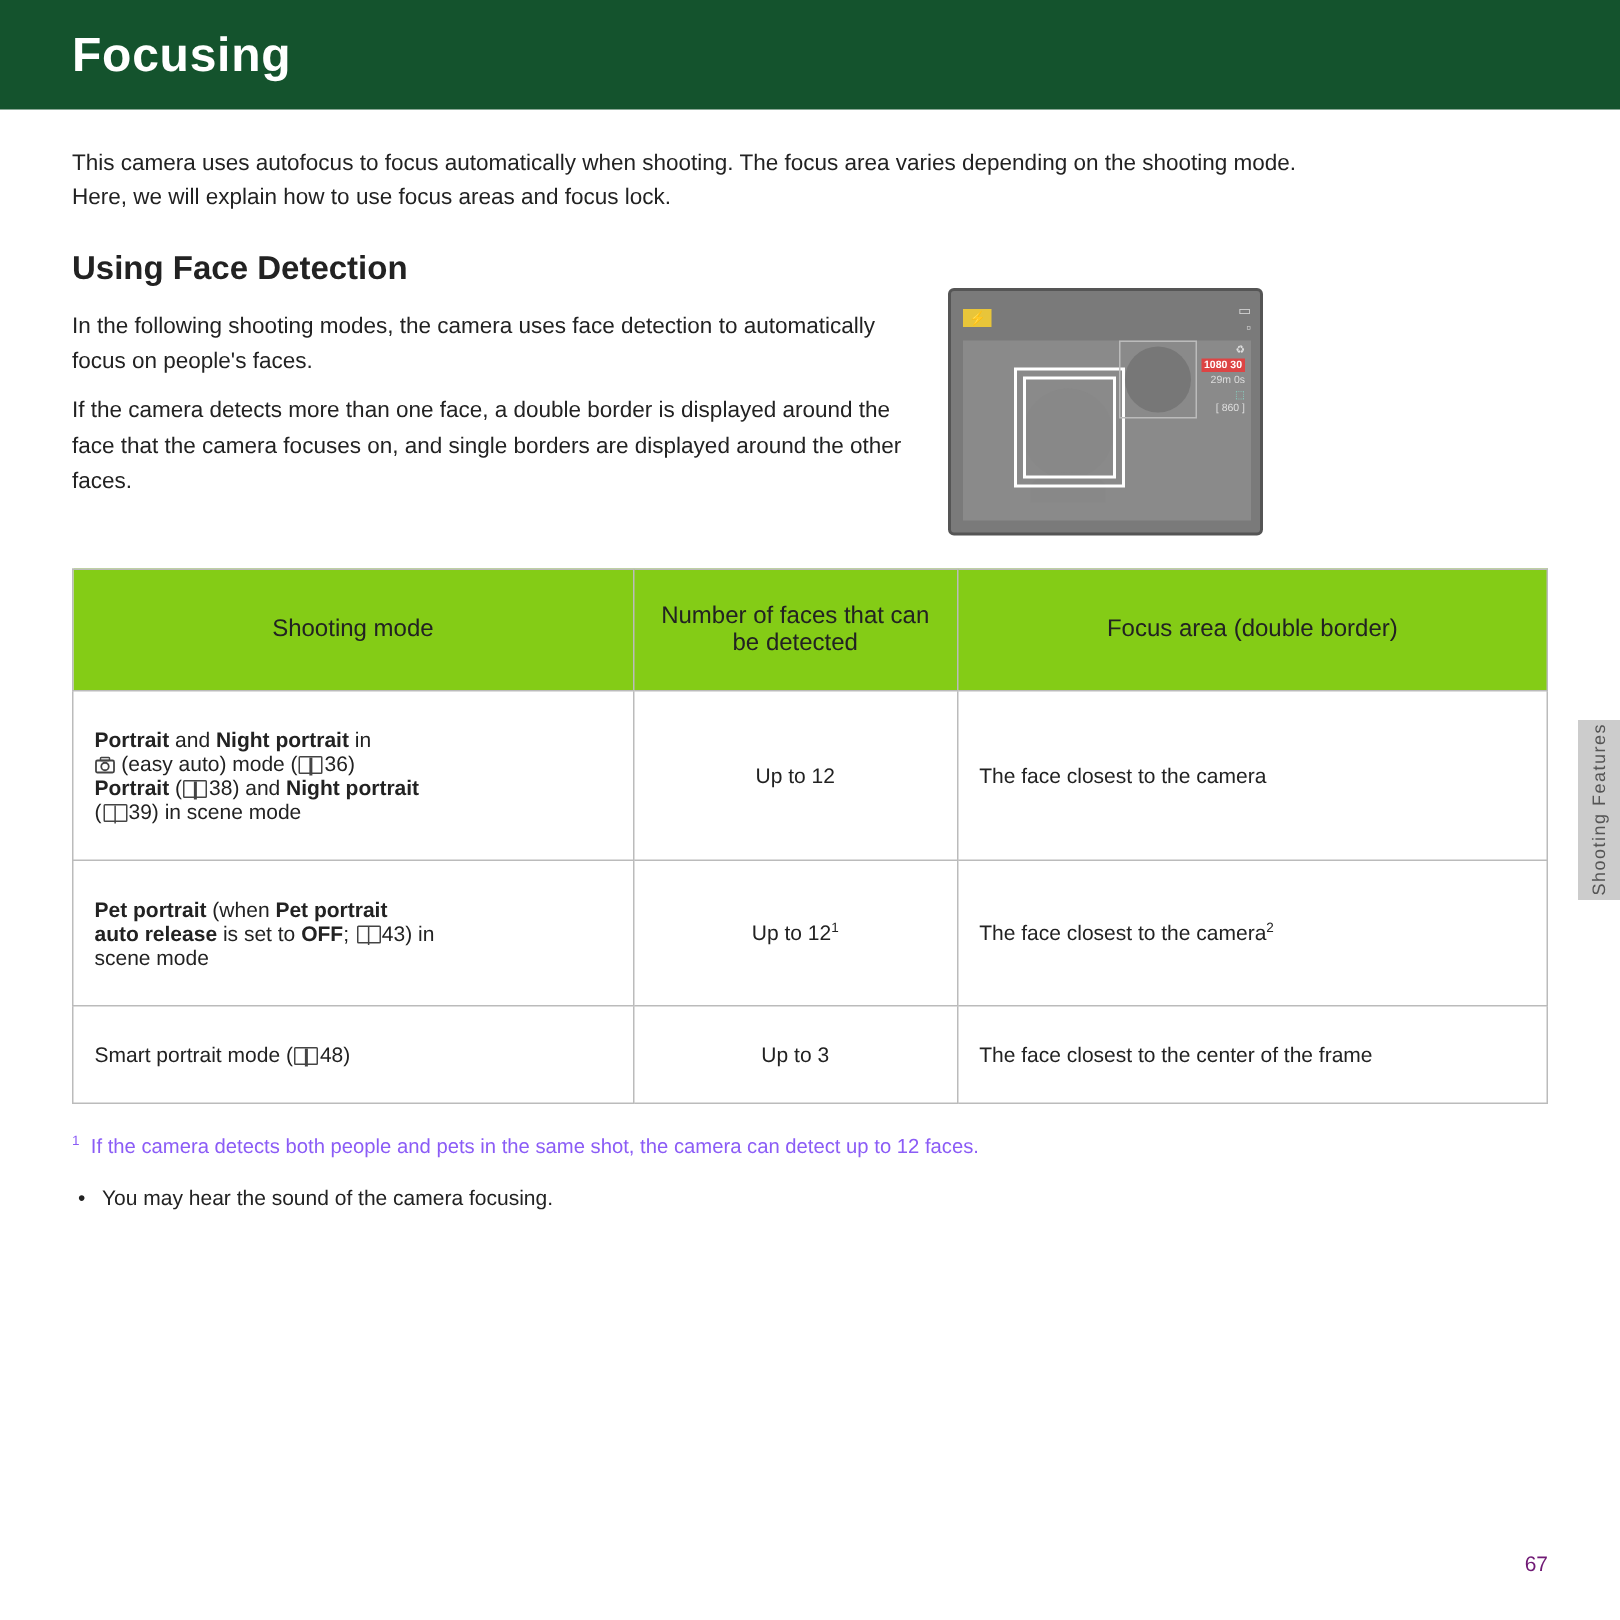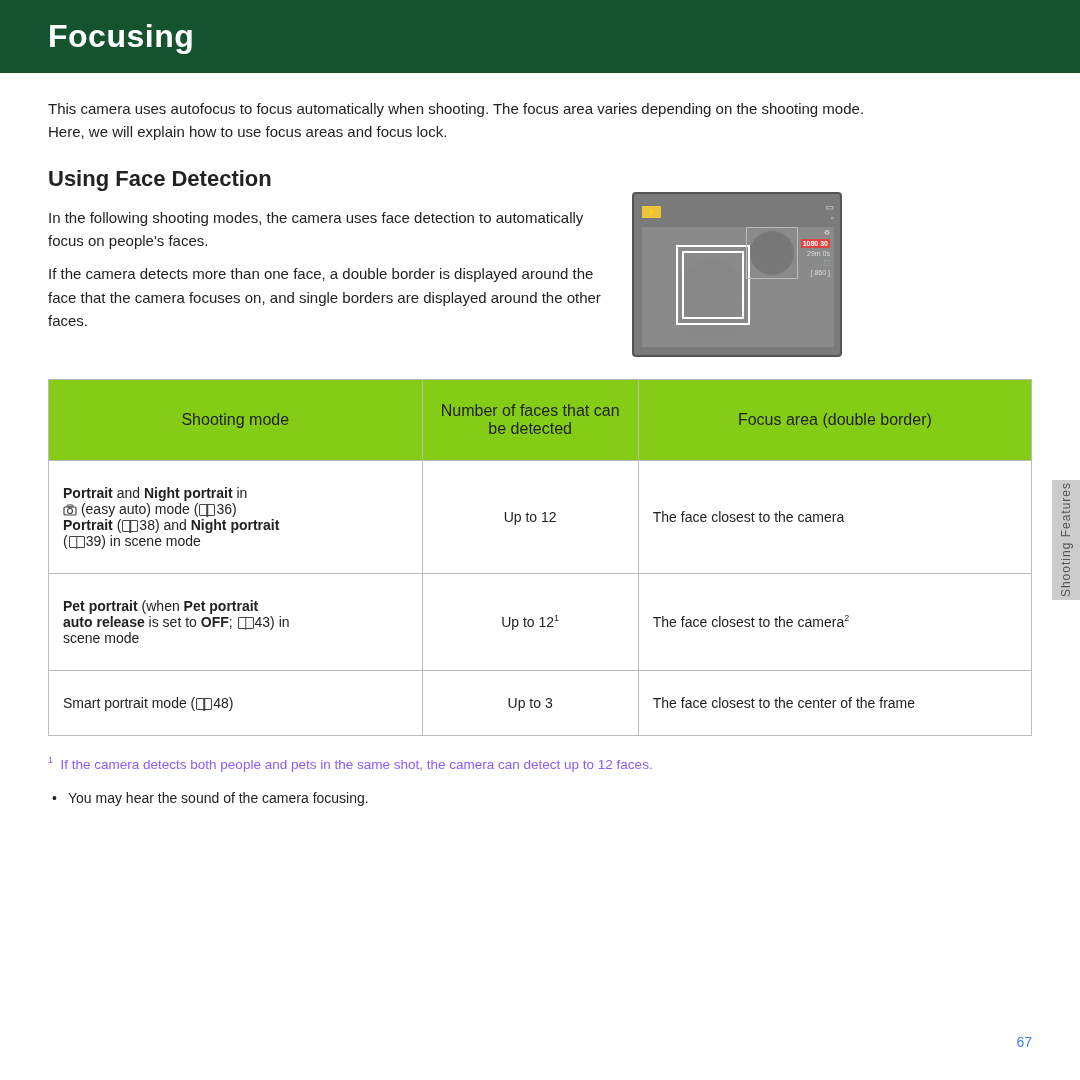--- a/index.html
+++ b/index.html
@@ -167,21 +167,21 @@
       content: '•';
       position: absolute;
       left: 4px;
     }
 
     .page-number {
       position: absolute;
       bottom: 30px;
       right: 48px;
       font-size: 14px;
-      color: #3b82f6;
+      color: #701a75;
     }
 
     .side-tab {
       position: absolute;
       right: 0;
       top: 50%;
       transform: translateY(-50%);
       background: #ccc;
       width: 28px;
       height: 120px;

